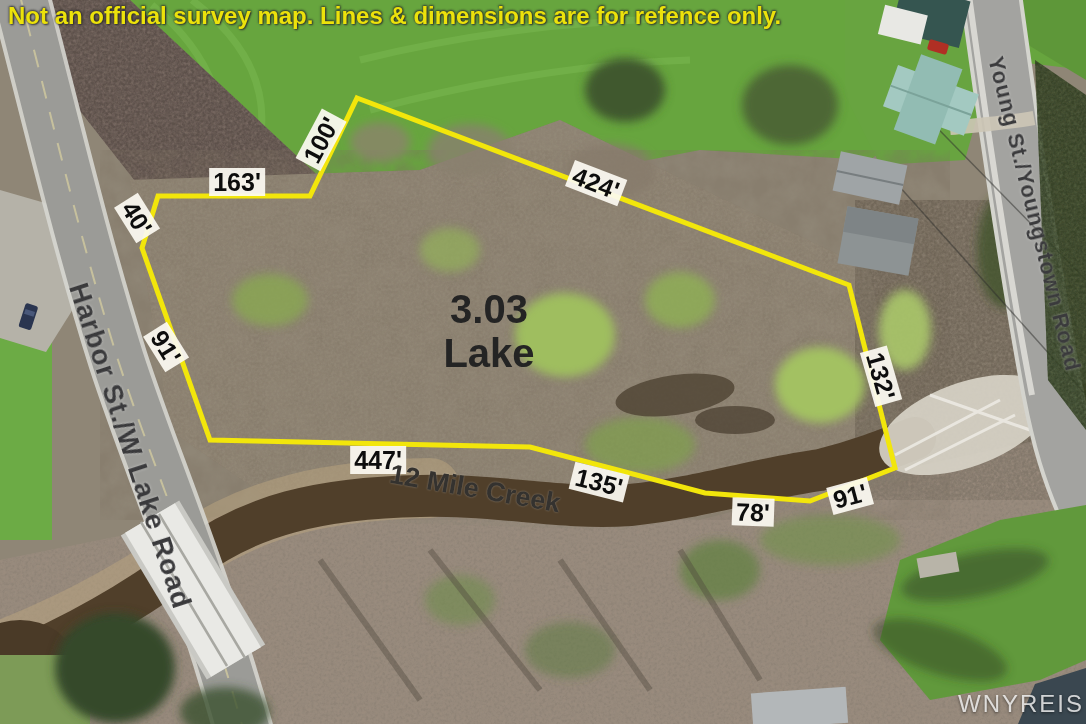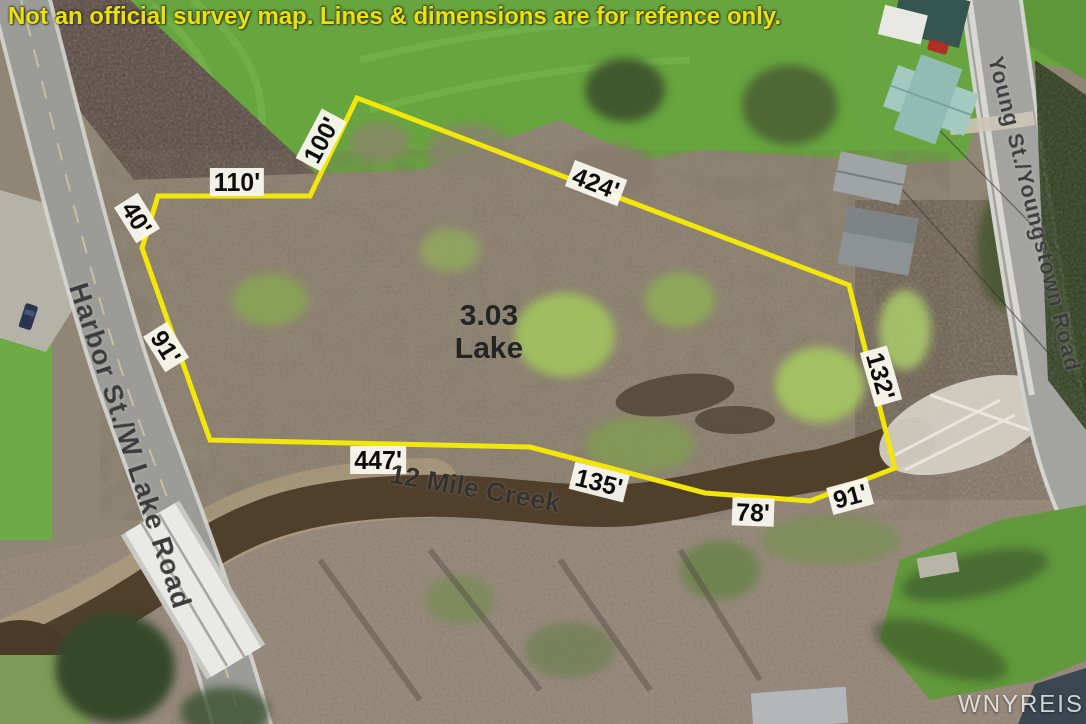--- a/index.html
+++ b/index.html
@@ -12,21 +12,21 @@
        transform:translate(-50%,-50%) rotate(var(--r,0deg));}
   .roadlabel{color:#3a3a3c;font-weight:bold;letter-spacing:1px;
        text-shadow:0 0 3px rgba(255,255,255,.45);
        transform:translate(-50%,-50%) rotate(var(--r,0deg));}
   #road-west-label{left:130px;top:446px;font-size:28px;--r:72deg;}
   #road-east-label{left:1034px;top:214px;font-size:22px;--r:76deg;}
   #creek-label{left:475px;top:489px;font-size:27px;font-weight:bold;color:#34322f;
        text-shadow:0 0 2px rgba(255,255,255,.35);
        transform:translate(-50%,-50%) rotate(10deg);}
   #acres{left:489px;top:331px;transform:translate(-50%,-50%);text-align:center;
-       color:#242424;font-weight:bold;font-size:30px;line-height:1.1;}
+       color:#242424;font-weight:bold;font-size:40px;line-height:1.1;}
   #disclaimer{left:8px;top:2px;font-size:24px;font-weight:bold;color:#ece20b;
        text-shadow:1px 1px 2px rgba(45,45,45,.95),-1px -1px 2px rgba(45,45,45,.6),1px -1px 2px rgba(45,45,45,.6);text-align:center;}
   #watermark{right:2px;bottom:6px;font-size:24px;font-weight:normal;letter-spacing:2px;
        color:rgba(255,255,255,.78);text-shadow:0 1px 3px rgba(0,0,0,.55);}
 </style>
 </head>
 <body>
 
 <div id="map">
 
@@ -194,21 +194,21 @@
       <ellipse cx="225" cy="712" rx="45" ry="25" fill="#3c5130" opacity=".8"></ellipse>
     </g>
     <rect x="918" y="555" width="40" height="20" fill="#b8b4a8" transform="rotate(-10 938 565)"></rect>
 
     <polygon points="357,98 849,285 895,468 810,501 705,493 530,447 210,440 142,248 158,196 310,196" fill="none" stroke="#f2e60b" stroke-width="5" stroke-linejoin="miter"></polygon>
   </svg>
 
   <div class="ovl" id="disclaimer">Not an official survey map. Lines &amp; dimensions are for refence only.</div>
 
   <div class="ovl dim" style="left:321px;top:140px;--r:-62deg">100'</div>
-  <div class="ovl dim" style="left:237px;top:182px;--r:0deg">110'</div>
+  <div class="ovl dim" style="left:237px;top:182px;--r:0deg">163'</div>
   <div class="ovl dim" style="left:137px;top:218px;--r:58deg">40'</div>
   <div class="ovl dim" style="left:596px;top:183px;--r:21deg">424'</div>
   <div class="ovl dim" style="left:166px;top:347px;--r:58deg">91'</div>
   <div class="ovl dim" style="left:881px;top:376px;--r:74deg">132'</div>
   <div class="ovl dim" style="left:378px;top:460px;--r:0deg">447'</div>
   <div class="ovl dim" style="left:599px;top:482px;--r:14deg">135'</div>
   <div class="ovl dim" style="left:753px;top:512px;--r:2deg">78'</div>
   <div class="ovl dim" style="left:850px;top:496px;--r:-15deg">91'</div>
 
   <div class="ovl roadlabel" id="road-west-label">Harbor St./W Lake Road</div>

